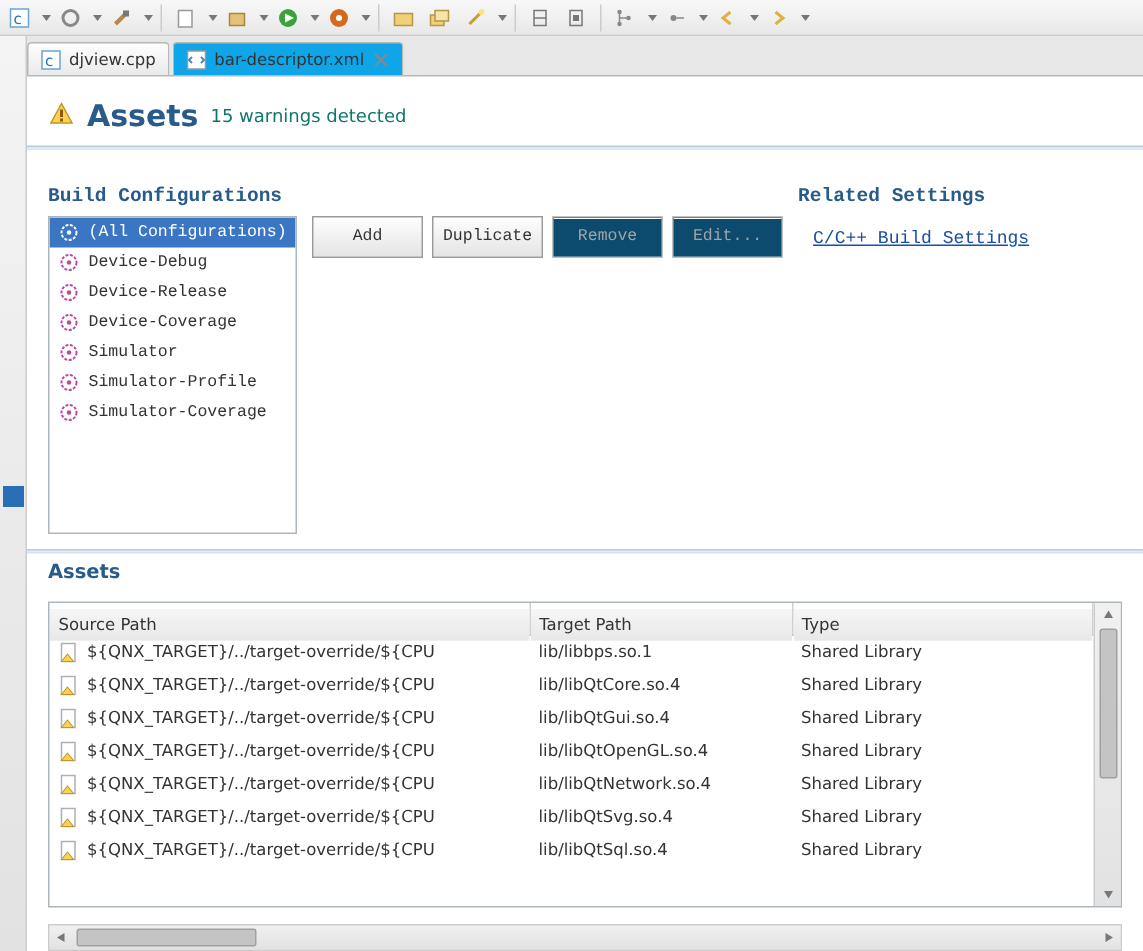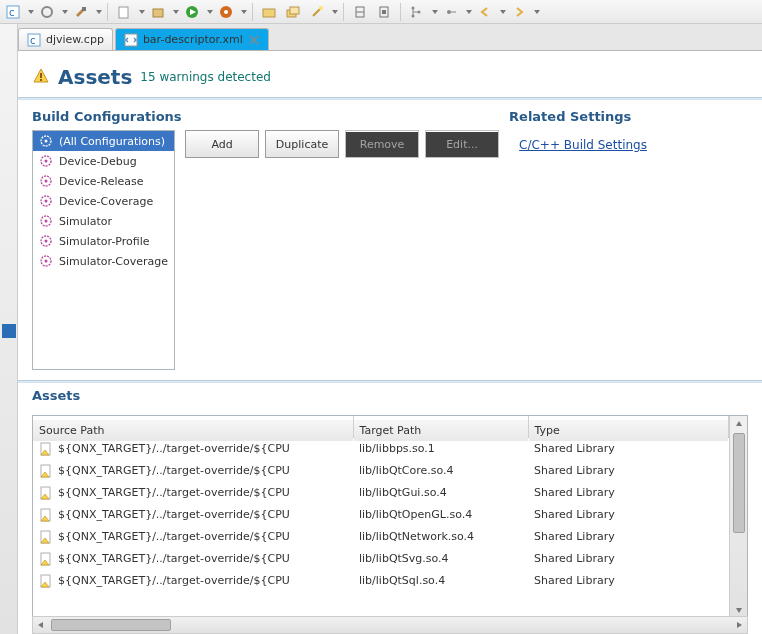--- a/index.html
+++ b/index.html
@@ -72,53 +72,53 @@
   }
   .page-title h1 {
     margin:0; color:#285a8a; font-size:20px; font-weight:bold;
   }
   .warn-count { color:#0f766e; font-size:12px; }
   .sep-band {
     height:3px; background:linear-gradient(#cfe0ef,#eaf2fa);
     border-top:1px solid #b6cce0; border-bottom:1px solid #d5e2ef;
   }
   .cols {
-    display:flex; gap:10px; padding:6px 14px 0 14px;
+    display:flex; gap:10px; padding:20px 14px 0 14px;font-family:Liberation Mono, monospace;
   }
   .col-left { flex:0 0 410px; }
   .col-right { flex:1; }
   .section-head {
     color:#285a8a; font-weight:bold; font-size:13px; padding:3px 0 6px 0;
   }
   .config-panel {
     display:flex; gap:10px;
   }
   .config-list {
     flex:1; border:1px solid #aeb6bd; background:#fff;
-    height:240px; overflow:auto;
+    height:212px; overflow:auto;
   }
   .config-list .item {
     display:flex; align-items:center; gap:6px; padding:3px 6px;
     white-space:nowrap;
   }
   .config-list .item.selected {
     background:#3a76c4; color:#fff;
   }
   .config-list .cfgicon {
     width:14px; height:14px; display:flex;align-items:center;justify-content:center;
   }
   .btn-col { display:flex; gap:6px; }
   .btn {
     min-width:74px; height:28px;
     border:1px solid #9a9a9a; background:linear-gradient(#fefefe,#e4e4e4);
     font-size:11px; color:#333;
     display:flex;align-items:center;justify-content:center;
     box-shadow:0 1px 0 #fff inset;
   }
-  .btn.disabled { color:#a3a3a3; border-color:#c0c0c0; background:#404040; }
+  .btn.disabled { color:#a3a3a3; border-color:#c0c0c0; background:#0c4a6e; }
   .link { color:#1a4fa3; text-decoration:underline; font-size:12px; }
   .assets-section {
     padding:2px 14px 0 14px;
   }
   .assets-table-wrap {
     margin-top:6px;
     border:1px solid #aeb6bd; background:#fff;
     position:relative; height:204px;
     display:flex;
   }

